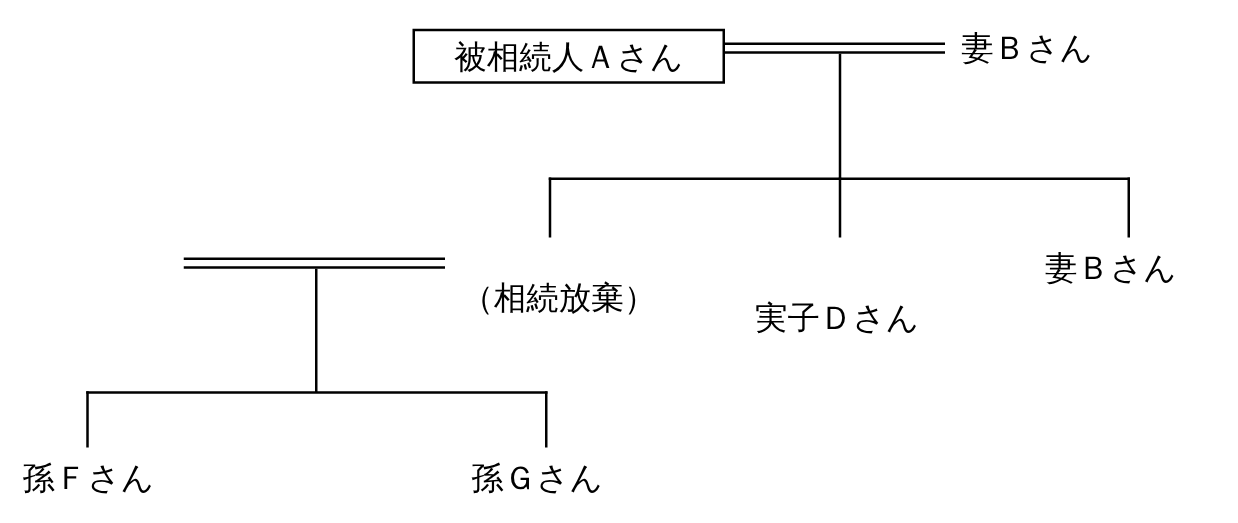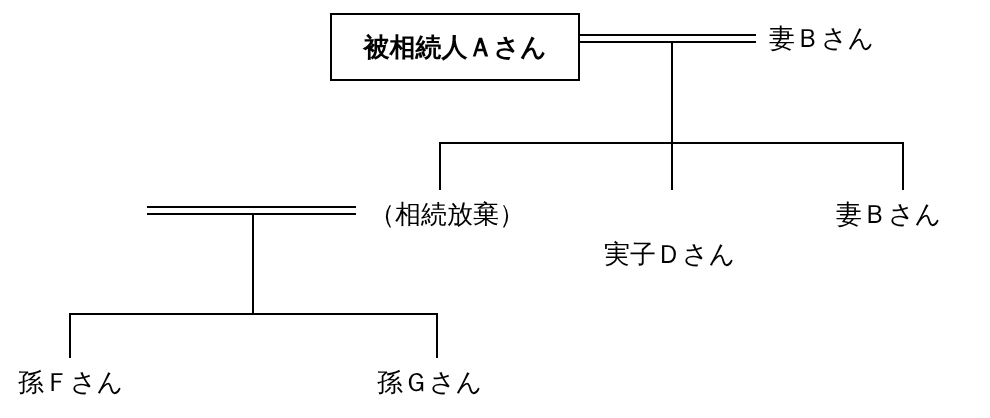--- a/index.html
+++ b/index.html
@@ -25,20 +25,21 @@
     font-size: 26px;
     line-height: 33px;
     white-space: nowrap;
     color: #000000;
     letter-spacing: 0px;
   }
   .person .sub {
     display: block;
     font-size: 26px;
     line-height: 33px;
+    margin-top: 24px;
   }
   
   .decedent-box {
     position: absolute;
     box-sizing: border-box;
     border: 2px solid #000000;
     background: #ffffff;
     display: flex;
     align-items: center;
     justify-content: center;
@@ -67,21 +68,21 @@
     border-bottom: 2px solid #000000;
     background: transparent;
     box-sizing: border-box;
   }
 </style>
 </head>
 <body>
 
 <div id="diagram">
 
-  <div class="decedent-box" style="left:330px; top:13px; width:250px; height:68px;font-weight:bold;">
+  <div class="decedent-box" style="left:330px; top:23px; width:250px; height:44px;">
     <span class="person-label">被相続人Ａさん</span>
   </div>
 
   <div class="marriage" style="left:580px; top:34px; width:176px;"></div>
 
   <div class="person" style="left:769px; top:22px;">
     <span>妻Ｂさん</span>
   </div>
 
   <div class="vline" style="left:671px; top:43px; height:101px;"></div>

